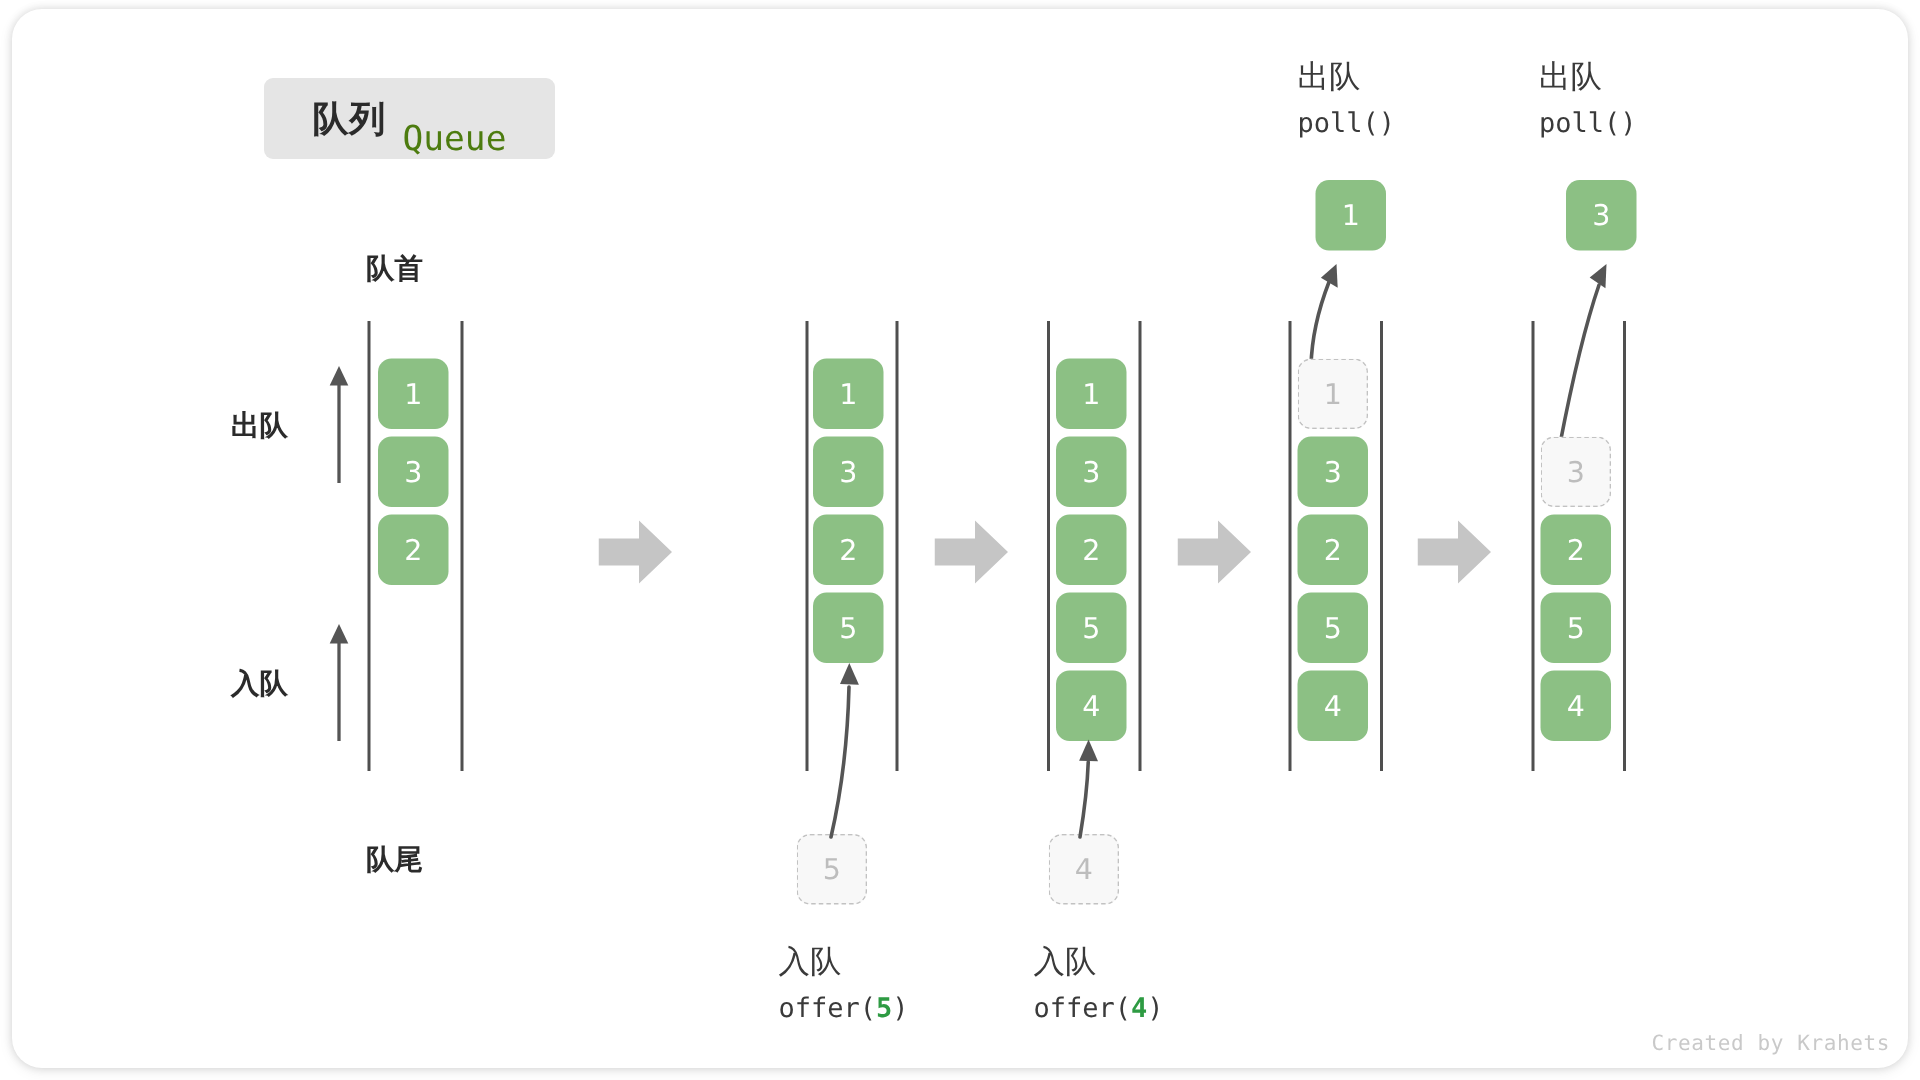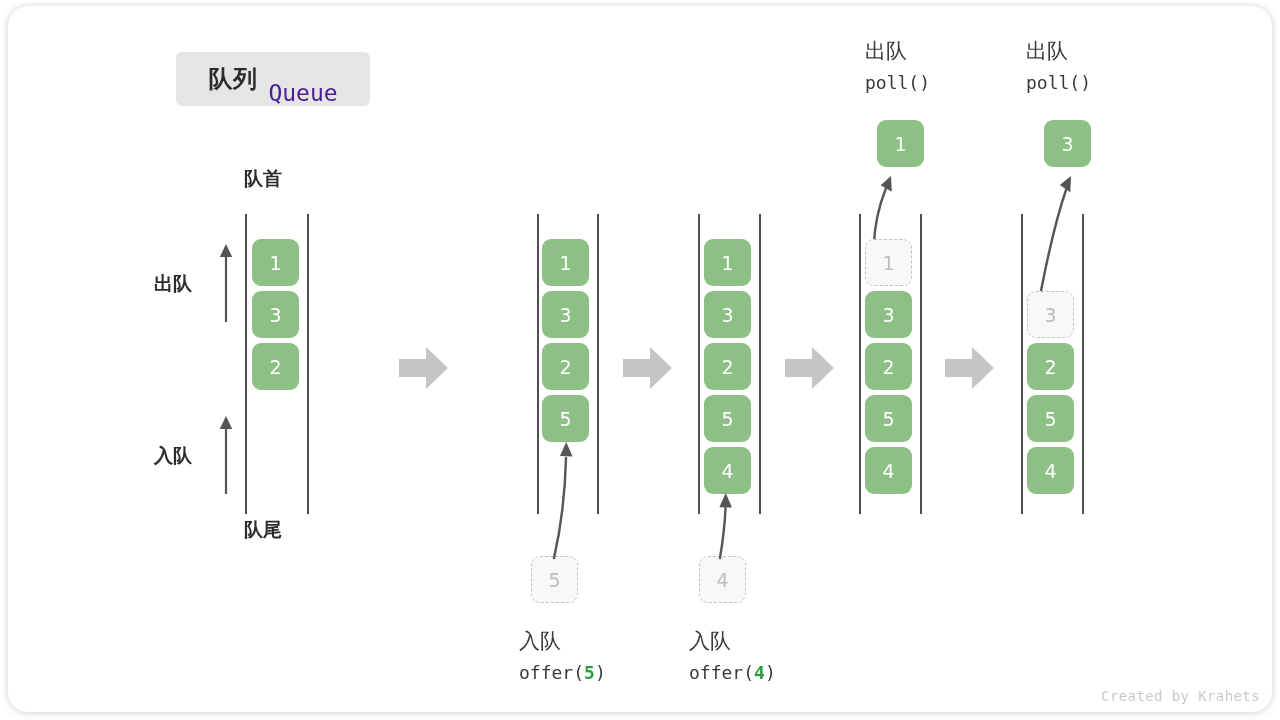--- a/index.html
+++ b/index.html
@@ -51,21 +51,21 @@
     font-family: "DejaVu Sans", "Liberation Sans", sans-serif;
     font-size: 24px;
     font-weight: 700;
     color: #2b2b2b;
     letter-spacing: 0.5px;
   }
   .title-en {
     font-family: "DejaVu Sans Mono", "Liberation Mono", monospace;
     font-size: 23px;
     font-weight: 400;
-    color: #4c1d95;
+    color: #4d7c0f;
     letter-spacing: 0px;
     margin-top: 27px;
   }
 
   
   .cn-label {
     position: absolute;
     font-family: "DejaVu Sans", "Liberation Sans", sans-serif;
     font-size: 19px;
     font-weight: 700;
@@ -154,21 +154,21 @@
 
 <div id="card">
   <div id="stage">
 
     <div class="title-badge">
       <span class="title-cn">队列</span>
       <span class="title-en">Queue</span>
     </div>
 
     <div class="cn-label" style="left:236px; top:160px;font-family:Liberation Mono, monospace;">队首</div>
-    <div class="cn-label" style="left:236px; top:511px;text-align:right;">队尾</div>
+    <div class="cn-label" style="left:236px; top:554px;text-align:right;">队尾</div>
 
     <div class="cn-label" style="left:146px; top:265px;">出队</div>
     <svg class="thin-arrow" style="left:207px; top:236px;" width="22" height="82" viewBox="0 0 22 82">
       <line x1="11" y1="80" x2="11" y2="12" stroke="#555555" stroke-width="2.2"></line>
       <path d="M11 2 L17.2 15 L4.8 15 Z" fill="#555555"></path>
     </svg>
 
     <div class="cn-label" style="left:146px; top:437px;">入队</div>
     <svg class="thin-arrow" style="left:207px; top:408px;" width="22" height="82" viewBox="0 0 22 82">
       <line x1="11" y1="80" x2="11" y2="12" stroke="#555555" stroke-width="2.2"></line>

